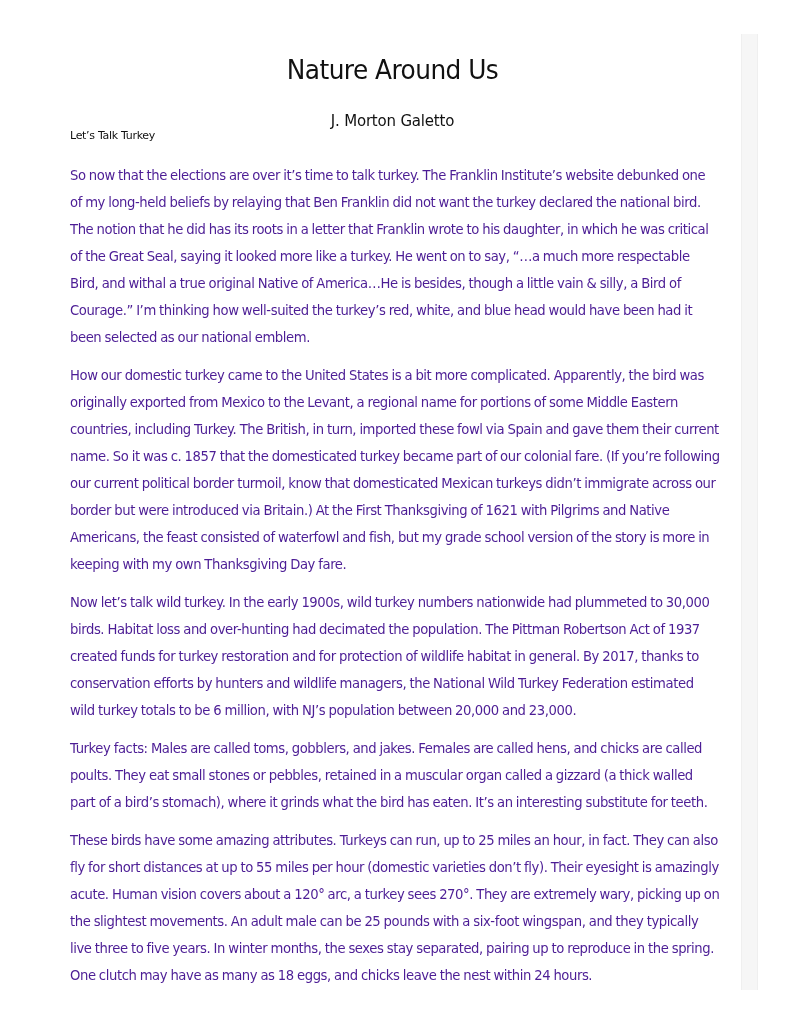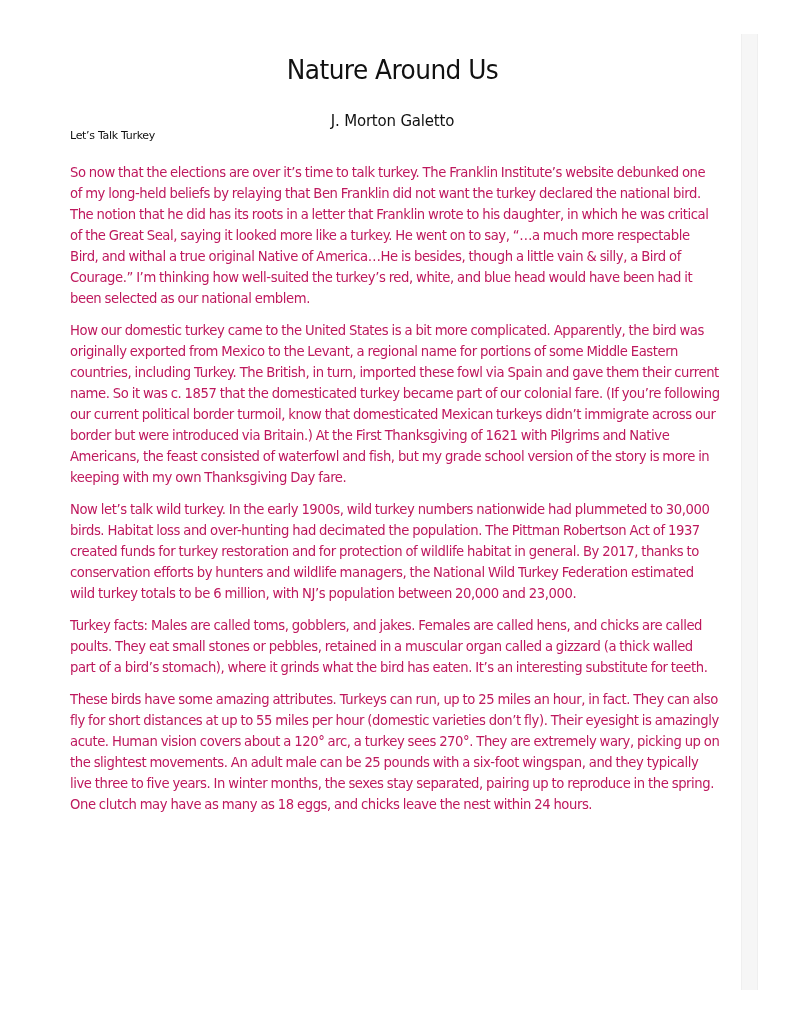--- a/index.html
+++ b/index.html
@@ -6,22 +6,22 @@
   body { width:791px; height:1024px; position:relative; overflow:hidden;
          font-family:"DejaVu Sans", "Liberation Sans", sans-serif; color:#111; }
   .page { position:absolute; left:0; top:0; width:628px; height:1024px; }
   .title { position:absolute; left:0; width:785px; top:54px; text-align:center;
            font-size:27px; font-weight:400; letter-spacing:-0.6px; color:#111;
            transform:scaleX(0.92); transform-origin:center; }
   .author { position:absolute; left:0; width:785px; top:92px; text-align:center;
             font-size:15px; color:#111; letter-spacing:-0.2px;margin-top:20px; }
   .heading { position:absolute; left:70px; top:129px; font-size:11px; letter-spacing:-0.3px; }
   .body-text { position:absolute; left:70px; top:162px; width:650px; }
-  .para { margin:0 0 11px 0; font-size:13.2px; line-height:21px; letter-spacing:-0.42px;
-          word-spacing:-0.5px; color:#be185d; }
+  .para { margin:0 0 11px 0; font-size:13.2px; line-height:27px; letter-spacing:-0.42px;
+          word-spacing:-0.5px; color:#4c1d95; }
   .scroll-track { position:absolute; left:741px; top:34px; width:15px; height:956px;
                   background:#f6f6f6; border-left:1px solid #efefef; border-right:1px solid #efefef; }
 </style>
 </head>
 <body>
 
 <div class="page">
   <div class="title">Nature Around Us</div>
   <div class="author">J. Morton Galetto</div>
   <div class="heading">Let’s Talk Turkey</div>

